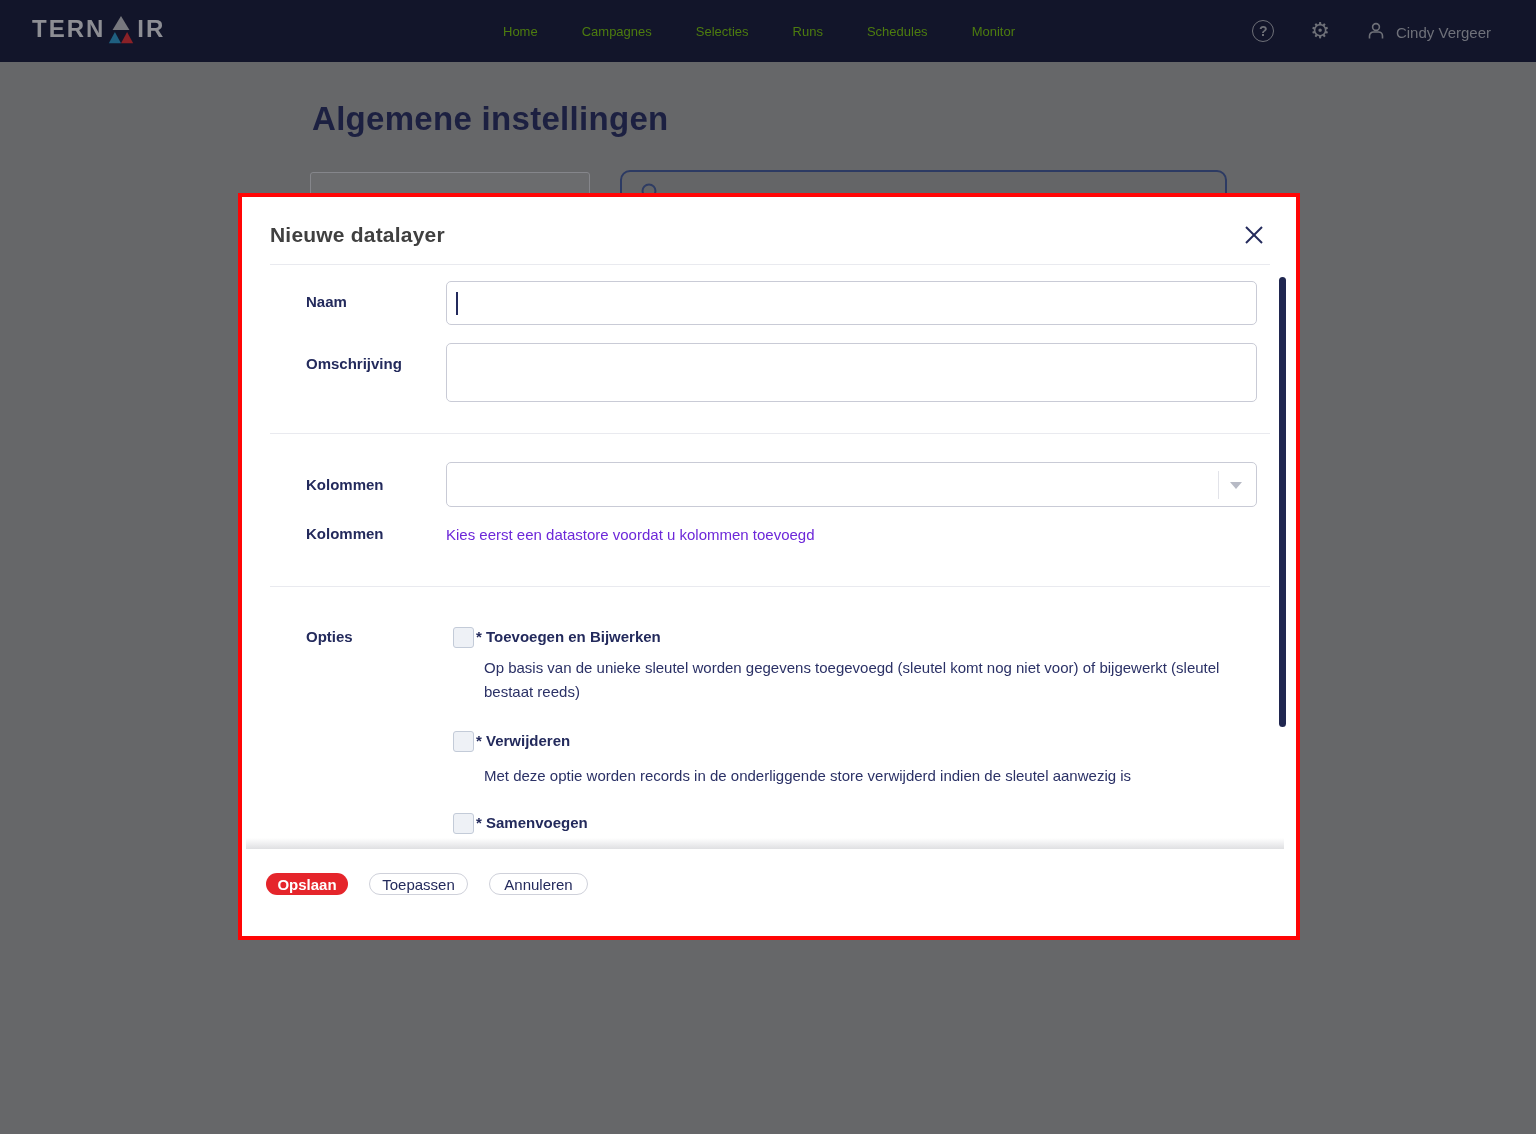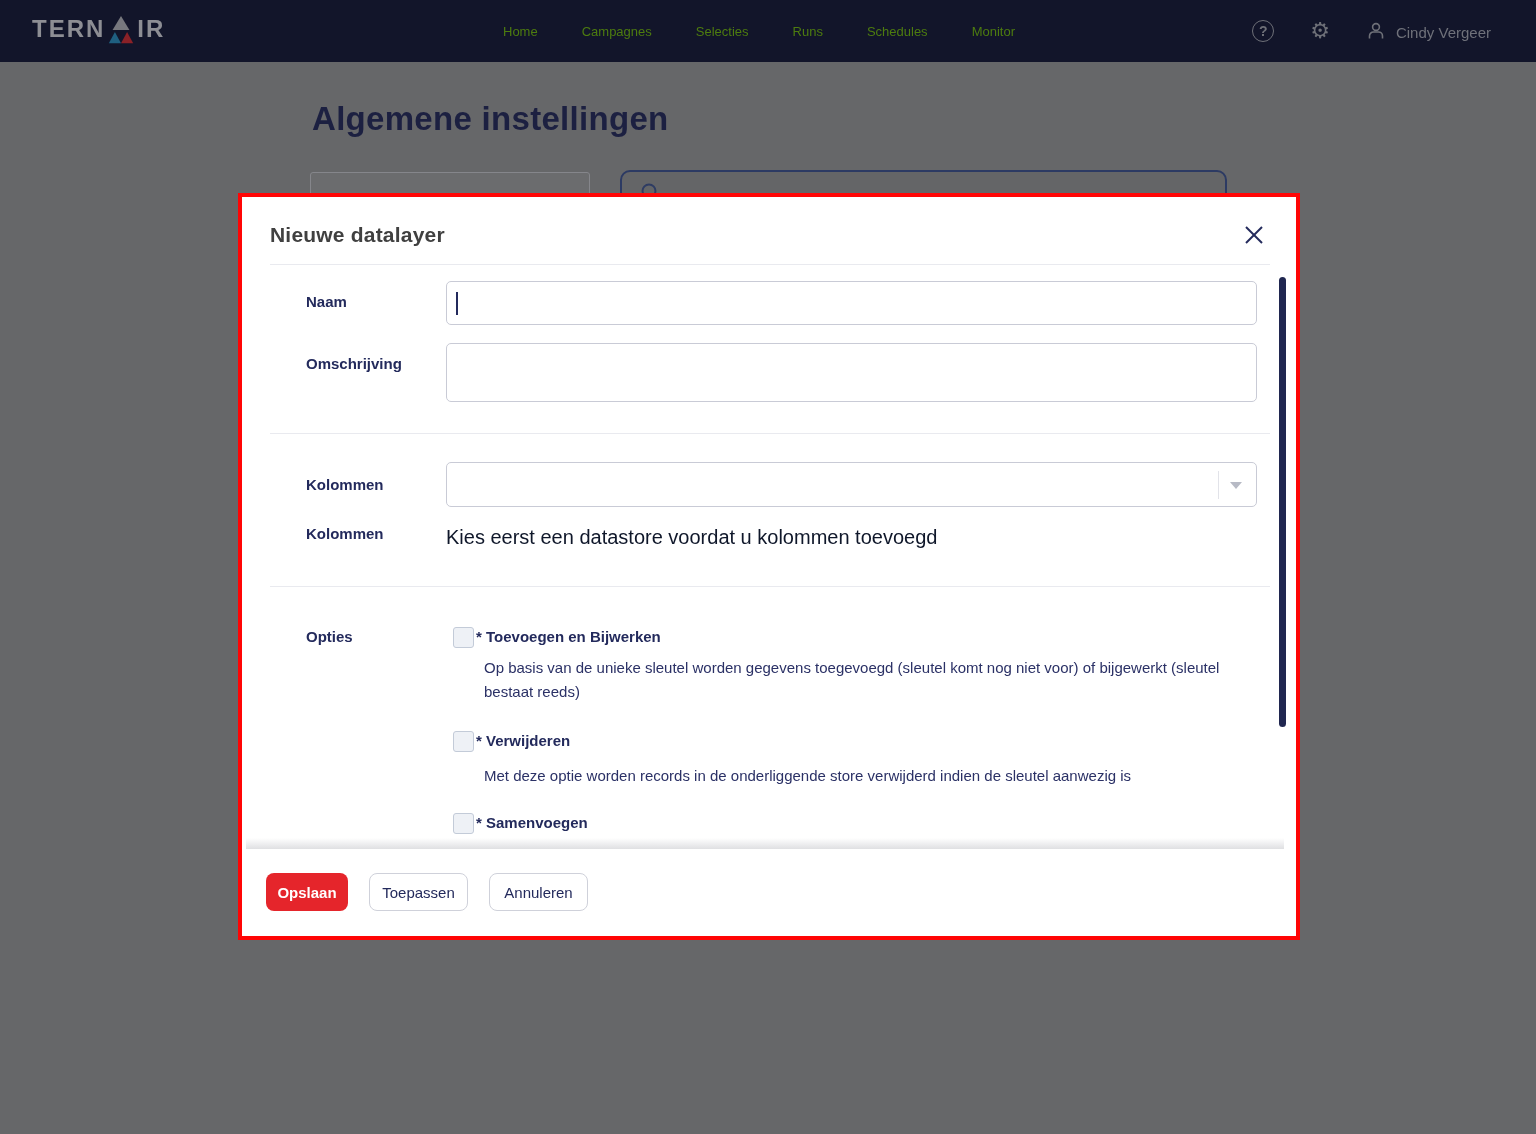--- a/index.html
+++ b/index.html
@@ -80,21 +80,21 @@
     position:absolute; left:9px; top:10px; width:1.5px; height:23px; background:#232a5c;
   }
   .text-area { top:146px; height:59px; }
   .select-box { top:265px; height:45px; }
   .select-sep { position:absolute; right:37px; top:8px; width:1px; height:28px; background:#e2e3e9; }
   .select-caret {
     position:absolute; right:14px; top:19px; width:0; height:0;
     border-left:6px solid transparent; border-right:6px solid transparent;
     border-top:7px solid #b7bac5;
   }
-  .hint-text { position:absolute; left:204px; font-size:20px; color:#0f172a; }
+  .hint-text { position:absolute; left:204px; font-size:15px; color:#6d28d9; }
 
   .checkbox {
     position:absolute; left:211px; width:21px; height:21px;
     background:#eef1f6; border:1px solid #c3cbd8; border-radius:3px; cursor:pointer;
   }
   .opt-label { position:absolute; left:234px; font-size:15px; font-weight:bold; color:#232a5c; }
   .opt-desc {
     position:absolute; left:242px; width:768px;
     font-size:15px; color:#2b3166; line-height:24px;
   }
@@ -103,23 +103,23 @@
     position:absolute; left:4px; right:12px; top:641px; height:11px;
     background:linear-gradient(to bottom, rgba(110,112,125,0), rgba(110,112,125,0.22));
   }
   .scroll-thumb {
     position:absolute; right:10px; top:80px; width:7px; height:450px;
     background:#202750; border-radius:4px;
   }
 
   .modal-footer { position:absolute; left:0; right:0; top:652px; bottom:0; background:#fff; }
   .btn {
-    position:absolute; top:24px; height:38px; font-size:15px;
+    position:absolute; top:24px; height:22px; font-size:15px;
     display:flex; align-items:center; justify-content:center;
-    border-radius:8px; cursor:pointer; font-family:"Liberation Sans", sans-serif;
+    border-radius:13px; cursor:pointer; font-family:"Liberation Sans", sans-serif;
   }
   .btn-save { left:24px; width:82px; background:#e5252b; color:#ffffff; font-weight:bold; border:none; }
   .btn-apply { left:127px; width:99px; background:#fff; color:#232a5c; border:1px solid #cfd1da; }
   .btn-cancel { left:247px; width:99px; background:#fff; color:#232a5c; border:1px solid #cfd1da; }
 </style>
 </head>
 <body>
 
 <div class="topnav">
   <div class="logo">

